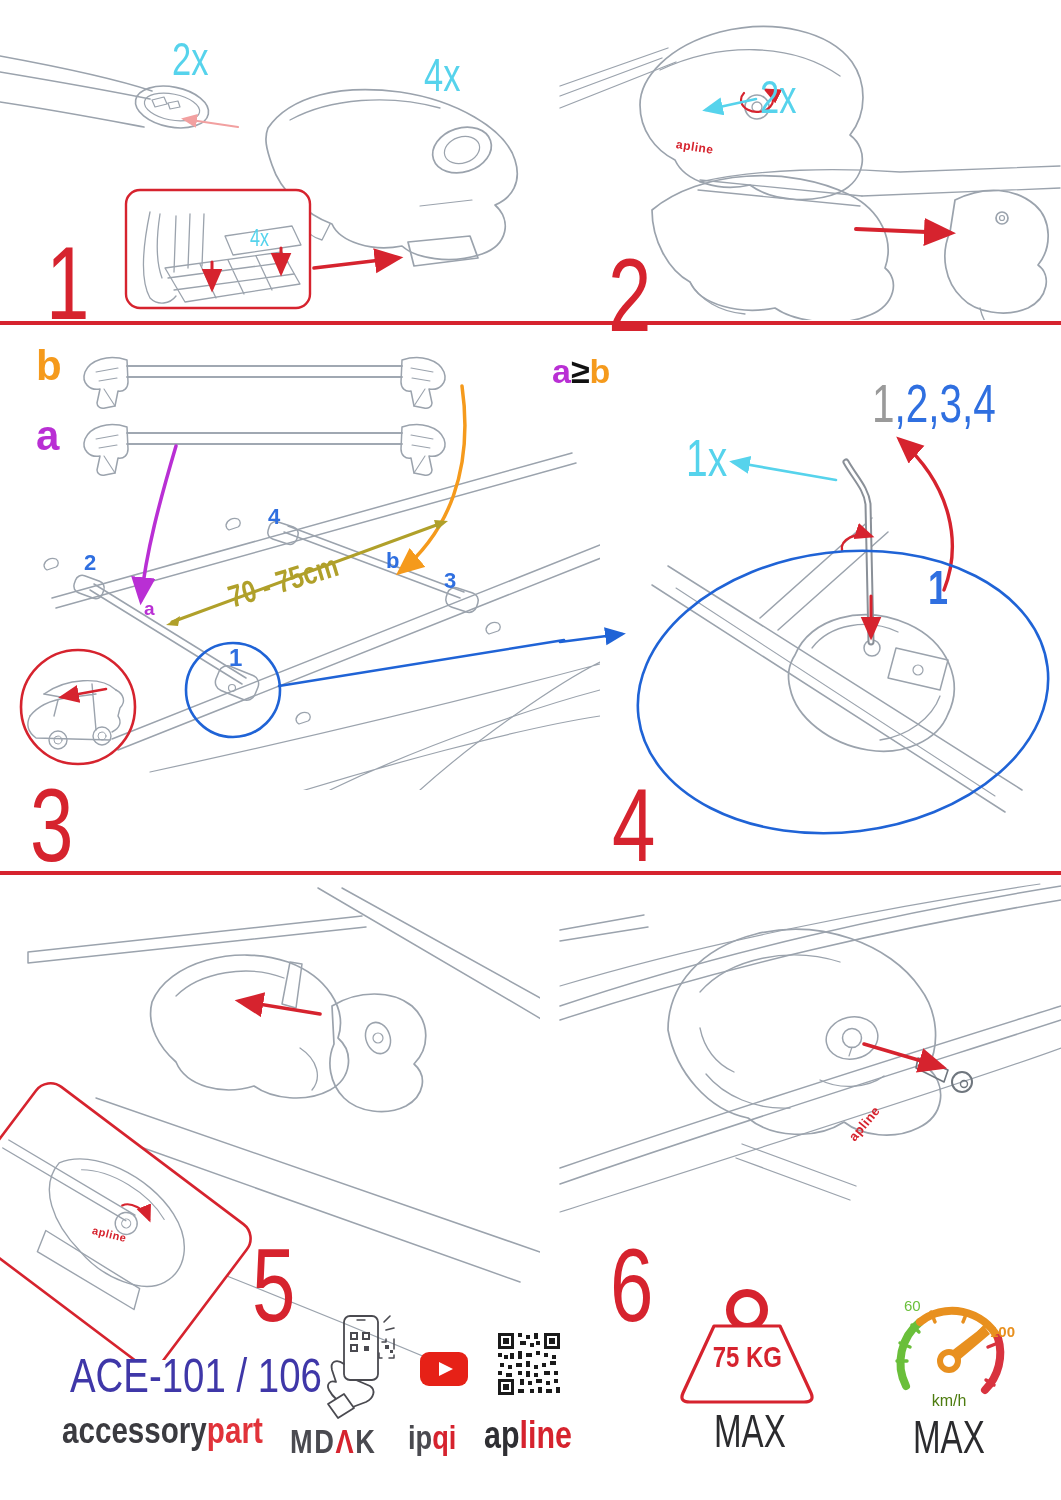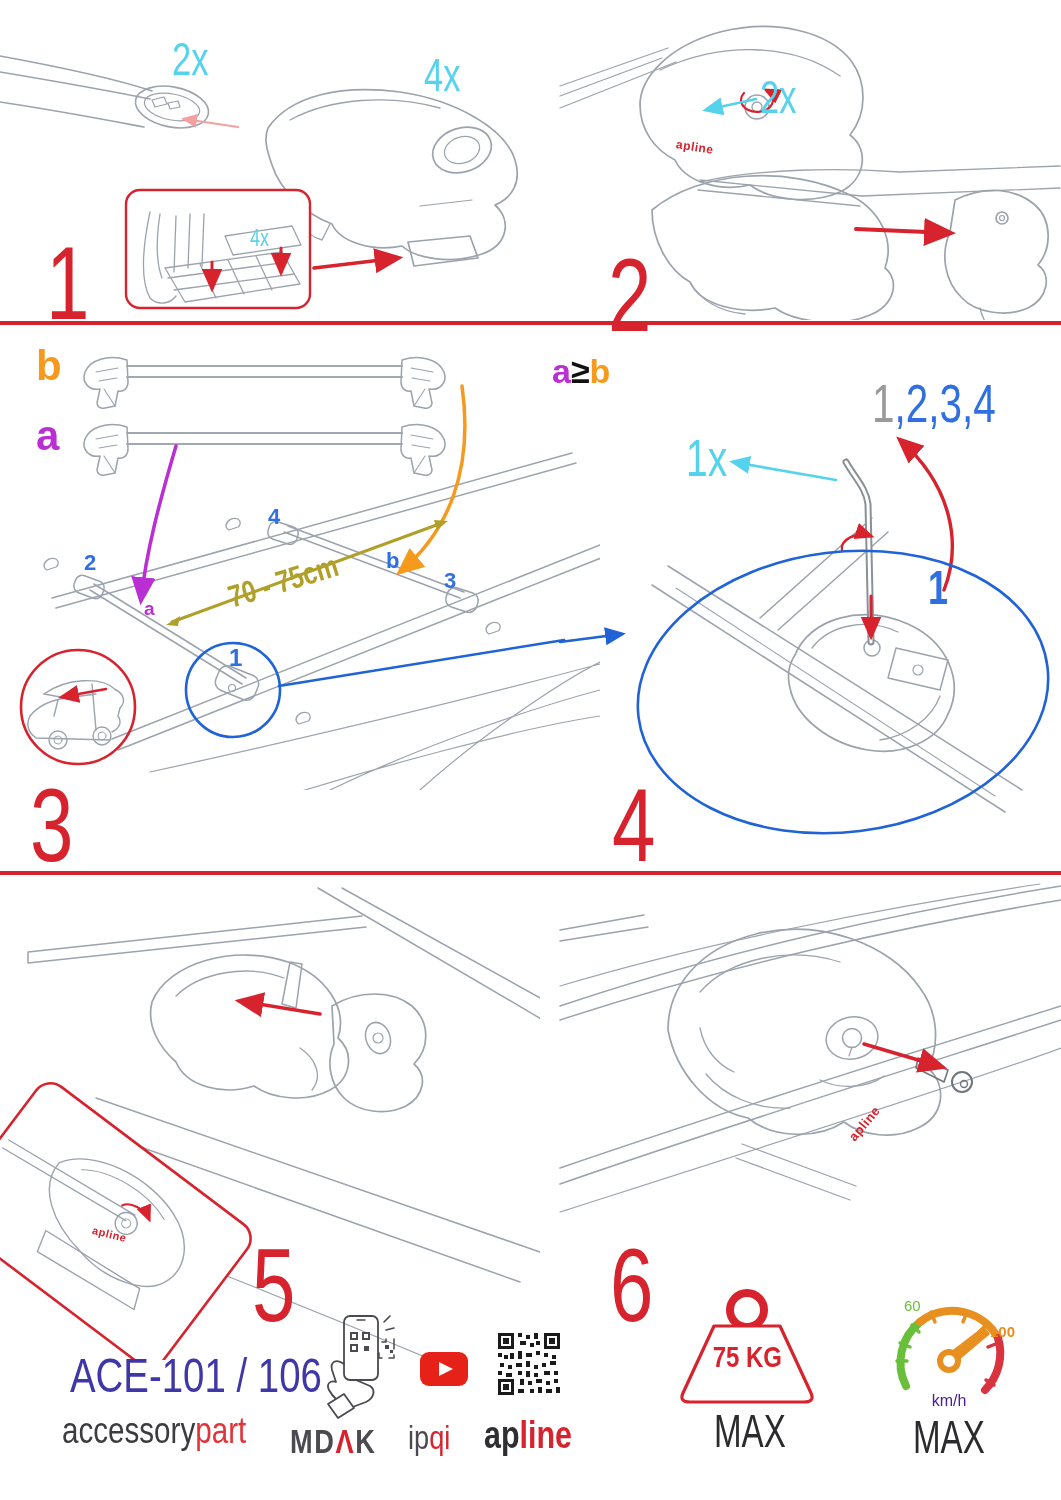--- a/index.html
+++ b/index.html
@@ -282,21 +282,21 @@
 
   <div class="abs stepnum" style="left:30px;top:766px"><span class="cond">3</span></div>
   <div class="abs stepnum" style="left:612px;top:766px"><span class="cond">4</span></div>
 
   <div class="abs stepnum" style="left:252px;top:1226px"><span class="cond">5</span></div>
   <div class="abs brandmark" style="left:92px;top:1228px;font-size:11px;transform:rotate(14deg)">apline</div>
   <div class="abs stepnum" style="left:610px;top:1226px"><span class="cond">6</span></div>
   <div class="abs brandmark" style="left:844px;top:1116px;font-size:13px;transform:rotate(-50deg)">apline</div>
 
   <div class="abs" style="left:70px;top:1348px;font-size:48px;color:var(--indigo)"><span class="cond2">ACE-101 / 106</span></div>
-  <div class="abs" style="left:62px;top:1410px;font-size:37px;font-weight:400">
+  <div class="abs" style="left:62px;top:1410px;font-size:37px;font-weight:700">
     <span class="cond2"><span style="color:#3b3b40">accessory</span><span style="color:#e1333a">part</span></span>
   </div>
 
   <svg class="art" style="left:322px;top:1312px" width="82" height="108" viewBox="0 0 82 108" fill="none" stroke="#4a4a50" stroke-width="1.8" stroke-linecap="round" stroke-linejoin="round">
     <rect x="22" y="4" width="34" height="64" rx="6"></rect>
     <path d="M35,8 L43,8" stroke-width="1.4"></path>
     <g fill="#4a4a50" stroke="none">
       <rect x="28" y="20" width="8" height="8"></rect>
         <rect x="40" y="20" width="8" height="8"></rect>
       <rect x="28" y="32" width="8" height="8"></rect>
@@ -334,21 +334,21 @@
              M0,20h4v4h-4z M6,22h4v4h-4z M12,20h4v6h-4z M20,18h4v8h-4z M28,20h6v4h-6z M38,18h4v4h-4z M46,20h4v4h-4z M54,22h4v4h-4z
              M2,30h4v4h-4z M10,32h4v4h-4z M18,30h6v4h-6z M28,28h4v6h-4z M36,32h4v4h-4z M44,30h4v4h-4z M52,28h6v4h-6z
              M0,38h4v4h-4z M8,40h6v4h-6z M20,38h4v4h-4z M28,38h4v6h-4z M36,40h4v4h-4z M46,38h6v4h-6z M56,38h4v4h-4z
              M22,46h4v6h-4z M30,48h4v4h-4z M38,46h6v4h-6z M48,48h4v4h-4z M56,46h4v4h-4z
              M20,56h6v4h-6z M32,56h4v4h-4z M40,54h4v6h-4z M48,56h6v4h-6z M58,54h4v6h-4z"></path>
   </svg>
 
   <div class="abs" style="left:290px;top:1422px;font-size:34px;font-weight:700;letter-spacing:2px">
     <span class="cond2"><span style="color:#4a4a50">MD</span><span style="color:#d6232e">Λ</span><span style="color:#4a4a50">K</span></span>
   </div>
-  <div class="abs" style="left:408px;top:1418px;font-size:34px;font-weight:400">
+  <div class="abs" style="left:408px;top:1418px;font-size:34px;font-weight:700">
     <span class="cond2"><span style="color:#4a4a50">ip</span><span style="color:#d6232e">qi</span></span>
   </div>
   <div class="abs" style="left:484px;top:1414px;font-size:38px;font-weight:700">
     <span class="cond2"><span style="color:#2f2f33">ap</span><span style="color:#d6232e">line</span></span>
   </div>
 
   <svg class="art" style="left:660px;top:1280px" width="170" height="180" viewBox="660 1280 170 180" fill="none" stroke-linecap="round" stroke-linejoin="round">
     <circle cx="747" cy="1310" r="17" stroke="#d6232e" stroke-width="8"></circle>
     <path d="M714,1326 L780,1326 L811,1393 Q815,1402 804,1402 L690,1402 Q679,1402 683,1393 Z" fill="#ffffff" stroke="#d6232e" stroke-width="3.2"></path>
   </svg>
@@ -367,16 +367,16 @@
       <path d="M967,1312 L963,1322" stroke="#e8901f"></path>
       <path d="M986,1325 L979,1332" stroke="#e8901f"></path>
       <path d="M998,1343 L988,1347" stroke="#d8333f"></path>
       <path d="M994,1385 L986,1380" stroke="#d8333f"></path>
     </g>
     <polygon points="945,1356 984,1326 990,1334 952,1366" fill="#e8901f"></polygon>
     <circle cx="949" cy="1361" r="9" fill="#ffffff" stroke="#e8901f" stroke-width="6"></circle>
   </svg>
   <div class="abs" style="left:904px;top:1297px;font-size:15px;font-weight:400;color:#6abf3a">60</div>
   <div class="abs" style="left:990px;top:1323px;font-size:15px;font-weight:700;color:#e8901f">100</div>
-  <div class="abs ctr" style="left:910px;top:1392px;width:78px;font-size:16px;color:#4c1d95">km/h</div>
+  <div class="abs ctr" style="left:910px;top:1392px;width:78px;font-size:16px;color:#4d7c0f">km/h</div>
   <div class="abs ctr" style="left:896px;top:1410px;width:106px;font-size:46px;color:#2b2b2e"><span class="cond2" style="transform-origin:50% 0;transform:scaleX(.72)">MAX</span></div>
 
 </div>
 
 </body></html>

